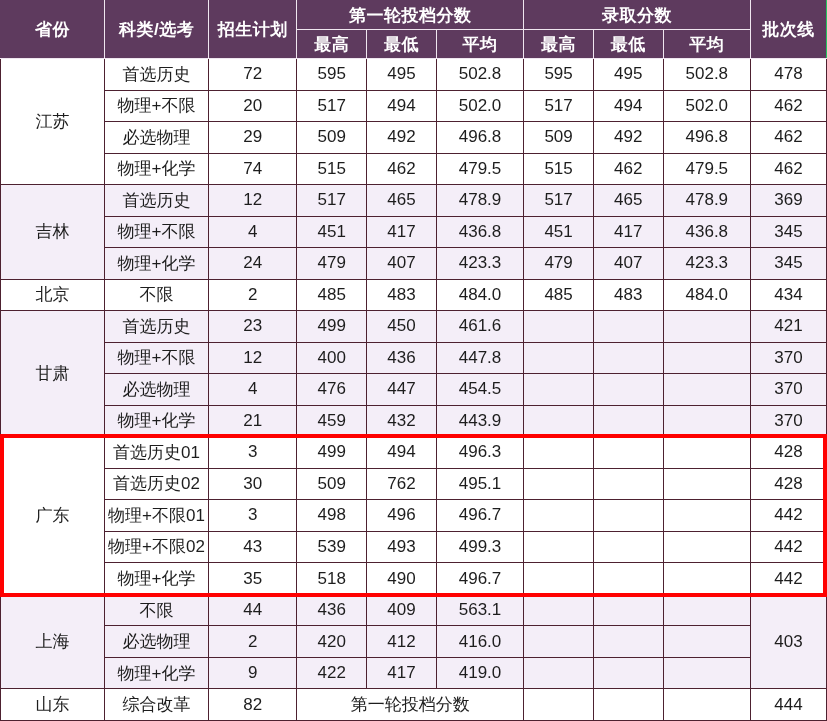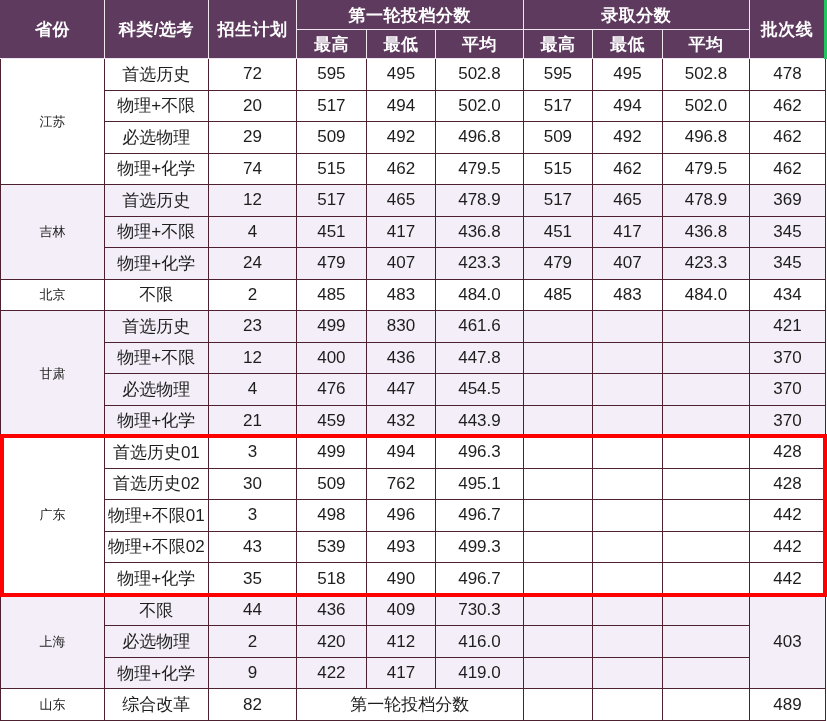--- a/index.html
+++ b/index.html
@@ -37,41 +37,41 @@
     background: #5e3a5e;
     color: #ffffff;
     font-size: 17px;
     font-weight: bold;
     text-align: center;
     border: 1px solid #efe6ef;
     padding: 0;
     letter-spacing: 0.5px;
   }
   thead th.hdr-outer-left  { border-left: 1px solid #5e3a5e; }
-  thead th.hdr-outer-right { border-right: 3px solid #22c55e; }
+  thead th.hdr-outer-right { border-right: 1px solid #22c55e; }
   thead th.hdr-top         { border-top: 1px solid #5e3a5e; }
   .hdr-row1 th { height: 28px; }
   .hdr-row2 th { height: 28px; }
 
   
   tbody td {
     border: 1px solid #4d2130;
     text-align: center;
     font-size: 17px;
     color: #1d1d1d;
     height: 30px;
     padding: 0;
     background: #ffffff;
     white-space: nowrap;
   }
   tbody tr.tint td { background: #f4eef8; }
   tbody tr.plain td { background: #ffffff; }
 
   td.prov {
-    font-size: 13px;
+    font-size: 17px;
   }
 
   
   tr.group-start > td { border-top: 1px solid #4d2130; }
 
   
   #highlight-box {
     position: absolute;
     border: 4px solid #ff0000;
     box-sizing: border-box;
@@ -211,21 +211,21 @@
           <td>485</td>
           <td>483</td>
           <td>484.0</td>
           <td>434</td>
         </tr>
         <tr class="tint group-start">
           <td rowspan="4" class="prov">甘肃</td>
           <td>首选历史</td>
           <td>23</td>
           <td>499</td>
-          <td>830</td>
+          <td>450</td>
           <td>461.6</td>
           <td></td>
           <td></td>
           <td></td>
           <td>421</td>
         </tr>
         <tr class="tint">
           <td>物理+不限</td>
           <td>12</td>
           <td>400</td>
@@ -313,21 +313,21 @@
           <td></td>
           <td></td>
           <td>442</td>
         </tr>
         <tr class="tint group-start">
           <td rowspan="3" class="prov">上海</td>
           <td>不限</td>
           <td>44</td>
           <td>436</td>
           <td>409</td>
-          <td>730.3</td>
+          <td>563.1</td>
           <td></td>
           <td></td>
           <td></td>
           <td rowspan="3">403</td>
         </tr>
         <tr class="tint">
           <td>必选物理</td>
           <td>2</td>
           <td>420</td>
           <td>412</td>
@@ -347,19 +347,19 @@
           <td></td>
         </tr>
         <tr class="plain group-start">
           <td rowspan="1" class="prov">山东</td>
           <td>综合改革</td>
           <td>82</td>
           <td colspan="3">第一轮投档分数</td>
           <td></td>
           <td></td>
           <td></td>
-          <td>489</td>
+          <td>444</td>
         </tr>
       </tbody>
   </table>
 
   <div id="highlight-box" style="top: 433.688px; height: 163.578px; left: 0px; width: 827px;"></div>
 </div>
 
 </body></html>

